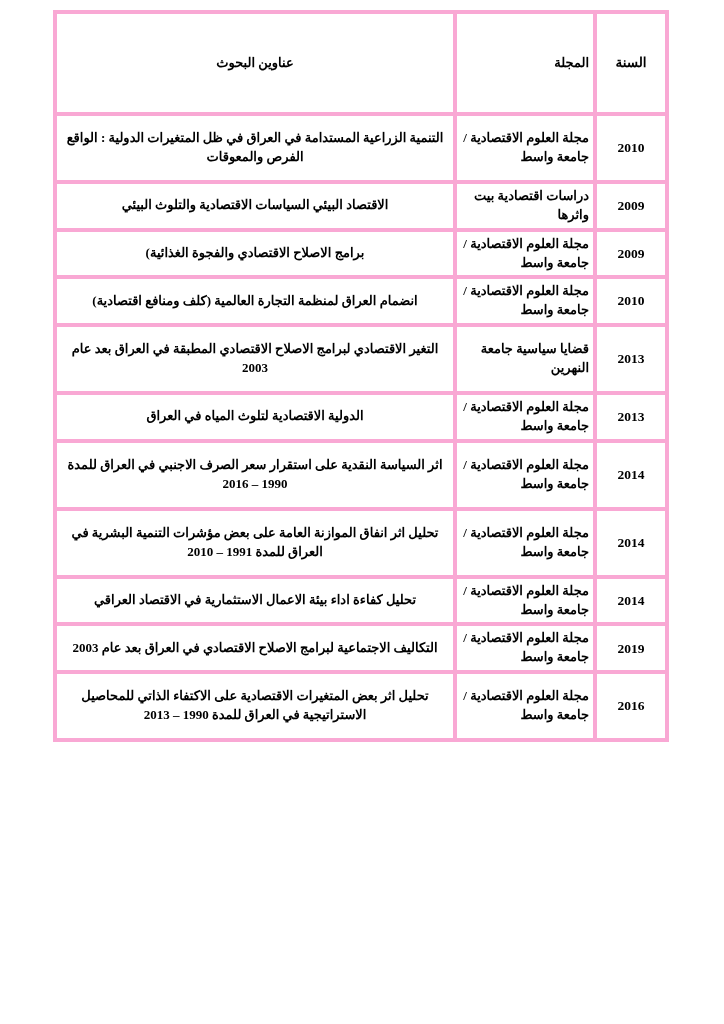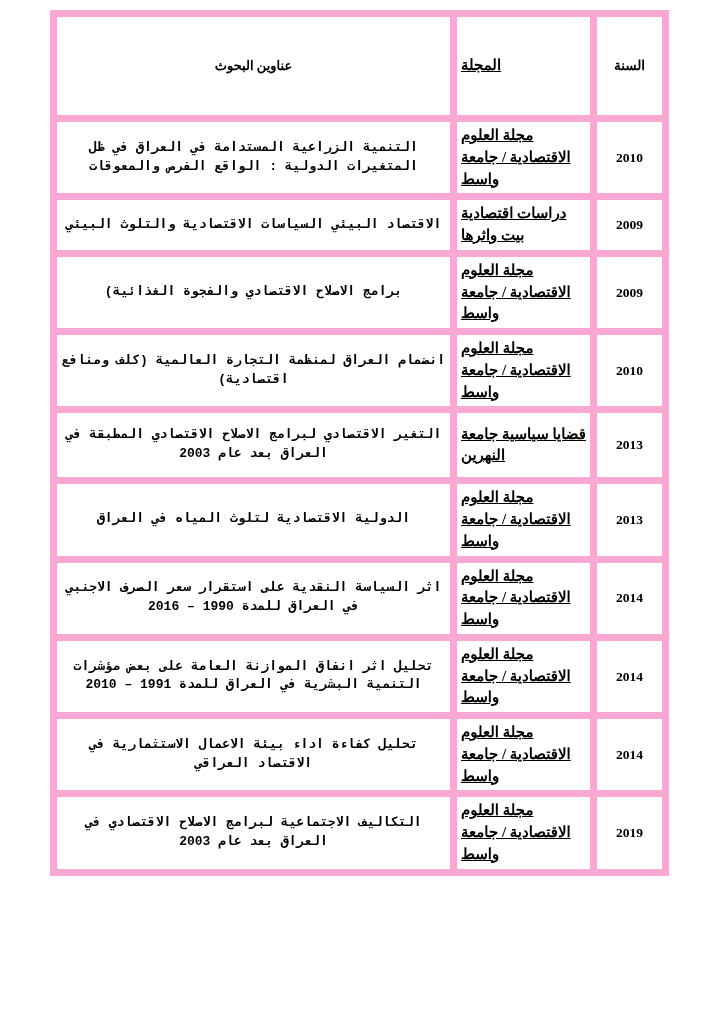--- a/index.html
+++ b/index.html
@@ -23,51 +23,49 @@
   }
   table.research-table {
     border-collapse: collapse;
     width: 612px;
     margin: 0 auto;
     table-layout: fixed;
     direction: rtl;
   }
   table.research-table td,
   table.research-table th {
-    border: 7px solid #f9a8d4;
+    border: 4px solid #f9a8d4;
     vertical-align: middle;
     padding: 3px 4px;
     font-weight: bold;
     line-height: 1.45;
   }
   col.col-year { width: 72px; }
   col.col-journal { width: 140px; }
   col.col-title { width: 400px; }
 
   .hdr-year, .td-year {
     text-align: center;
     font-size: 13.5px;
   }
   .hdr-journal, .td-journal {
-    text-align: left;
-    font-size: 15px;
-    text-decoration: underline;
+    text-align: right;
+    font-size: 13px;
   }
   .hdr-title, .td-title {
     text-align: center;
     font-size: 13px;
   }
   .hdr-year   { height: 34px; vertical-align: top; padding-top: 6px; margin-top: 36px; }
   .hdr-journal{ height: 92px; vertical-align: middle; }
   .hdr-title  { height: 92px; vertical-align: middle; }
 
   .td-title {
     padding: 6px 8px;
     line-height: 1.7;
-    font-family: Liberation Mono, monospace;
   }
   .td-journal {
     line-height: 1.4;
   }
   .row-tall .td-title,
   .row-tall .td-journal,
   .row-tall .td-year { height: 58px; }
   .row-short .td-title,
   .row-short .td-journal,
   .row-short .td-year { height: 36px; }
@@ -133,15 +131,20 @@
         <tr class="table-row row-short">
           <td class="td-year">2014</td>
           <td class="td-journal">مجلة العلوم الاقتصادية / جامعة واسط</td>
           <td class="td-title">تحليل كفاءة اداء بيئة الاعمال الاستثمارية في الاقتصاد العراقي</td>
         </tr>
         <tr class="table-row row-short">
           <td class="td-year">2019</td>
           <td class="td-journal">مجلة العلوم الاقتصادية / جامعة واسط</td>
           <td class="td-title">التكاليف الاجتماعية لبرامج الاصلاح الاقتصادي في العراق بعد عام 2003</td>
         </tr>
+        <tr class="table-row row-tall">
+          <td class="td-year">2016</td>
+          <td class="td-journal">مجلة العلوم الاقتصادية / جامعة واسط</td>
+          <td class="td-title">تحليل اثر بعض المتغيرات الاقتصادية على الاكتفاء الذاتي للمحاصيل الاستراتيجية في العراق للمدة 1990 – 2013</td>
+        </tr>
       </tbody>
   </table>
 </div>
 
 </body></html>

